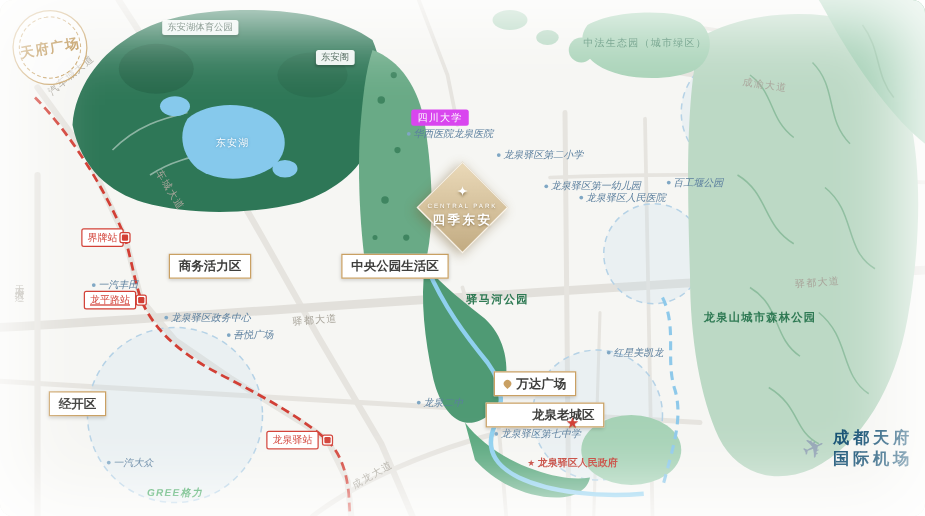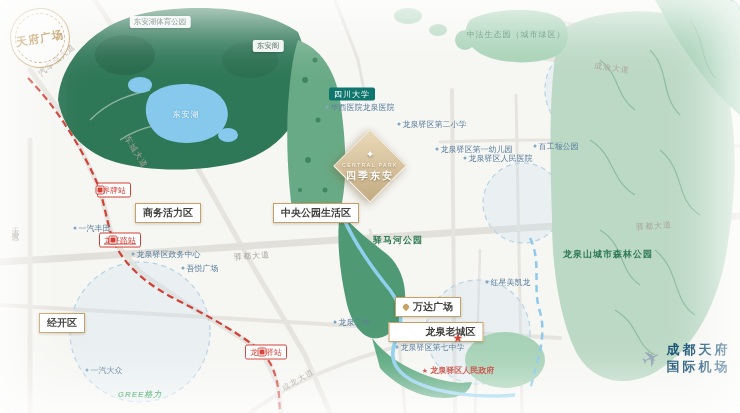--- a/index.html
+++ b/index.html
@@ -11,26 +11,26 @@
   .road{color:#a9a59b;font-size:8px;letter-spacing:1px;}
   .road-vert{color:#a9a59b;font-size:8px;letter-spacing:2px;writing-mode:vertical-rl;}
   .park-big{color:#ffffff;font-size:12px;font-weight:bold;letter-spacing:3px;text-shadow:0 0 3px rgba(0,60,30,.5);}
   .lake-name{color:#ffffff;font-size:8px;letter-spacing:1px;text-shadow:0 0 2px rgba(0,80,130,.5);}
   .park-name{color:#2f7a54;font-size:9px;font-weight:bold;letter-spacing:1px;}
   .park-teal{color:#4e8a6e;font-size:8px;letter-spacing:1px;}
   .zone-box{background:#ffffff;border:1px solid #c9a063;color:#3f3f3d;font-weight:bold;font-size:10px;
             padding:2px 7px;box-shadow:0 1px 3px rgba(0,0,0,.18);}
   .pin-box::before{content:'';display:inline-block;width:6px;height:6px;background:#c9a063;
             border-radius:50% 50% 50% 0;transform:rotate(-45deg);margin-right:4px;}
-  .station-pill{background:#ffffff;border:1px solid #d23f35;color:#d23f35;font-size:8px;padding:1px 4px;border-radius:2px;margin-left:32px;}
-  .poi{color:#5b7f9e;font-size:8px;}
+  .station-pill{background:#ffffff;border:1px solid #d23f35;color:#d23f35;font-size:8px;padding:1px 4px;border-radius:2px;}
+  .poi{color:#5b7f9e;font-size:8px;font-style:italic;}
   .poi::before{content:'';display:inline-block;width:3px;height:3px;border-radius:50%;background:#7fa7c4;margin-right:2px;vertical-align:1px;}
   .poi-red{color:#c23b30;font-size:8px;font-weight:bold;}
   .poi-red::before{content:'★';font-size:7px;margin-right:2px;}
-  .badge-red{background:#0f766e;color:#ffffff;font-size:8px;padding:1px 5px;border-radius:2px;letter-spacing:1px;}
+  .badge-red{background:#d946ef;color:#ffffff;font-size:8px;padding:1px 5px;border-radius:2px;letter-spacing:1px;}
   .tag-white{background:rgba(255,255,255,.92);color:#3f5a4c;font-size:7.5px;padding:1px 4px;border-radius:2px;
             box-shadow:0 1px 2px rgba(0,0,0,.25);}
   .brand-green{color:#2e9e4f;font-size:8px;font-weight:bold;font-style:italic;letter-spacing:1px;}
   .metro-icon{position:absolute;width:9px;height:9px;background:#fff;border:1.5px solid #d23f35;border-radius:2px;
             transform:translate(-50%,-50%);box-sizing:border-box;}
   .metro-icon::after{content:'';position:absolute;inset:1px;background:#d23f35;border-radius:1px;}
   .star-marker{position:absolute;transform:translate(-50%,-50%);color:#d23f35;font-size:12px;text-shadow:0 1px 1px rgba(0,0,0,.2);}
   .stamp{position:absolute;left:10px;top:8px;width:58px;height:58px;border:1px solid #c9a469;border-radius:50%;
          transform:rotate(-10deg);display:flex;align-items:center;justify-content:center;background:rgba(255,255,255,.55);}
   .stamp::before{content:'';position:absolute;inset:4px;border:1px dashed #c9a469;border-radius:50%;}

